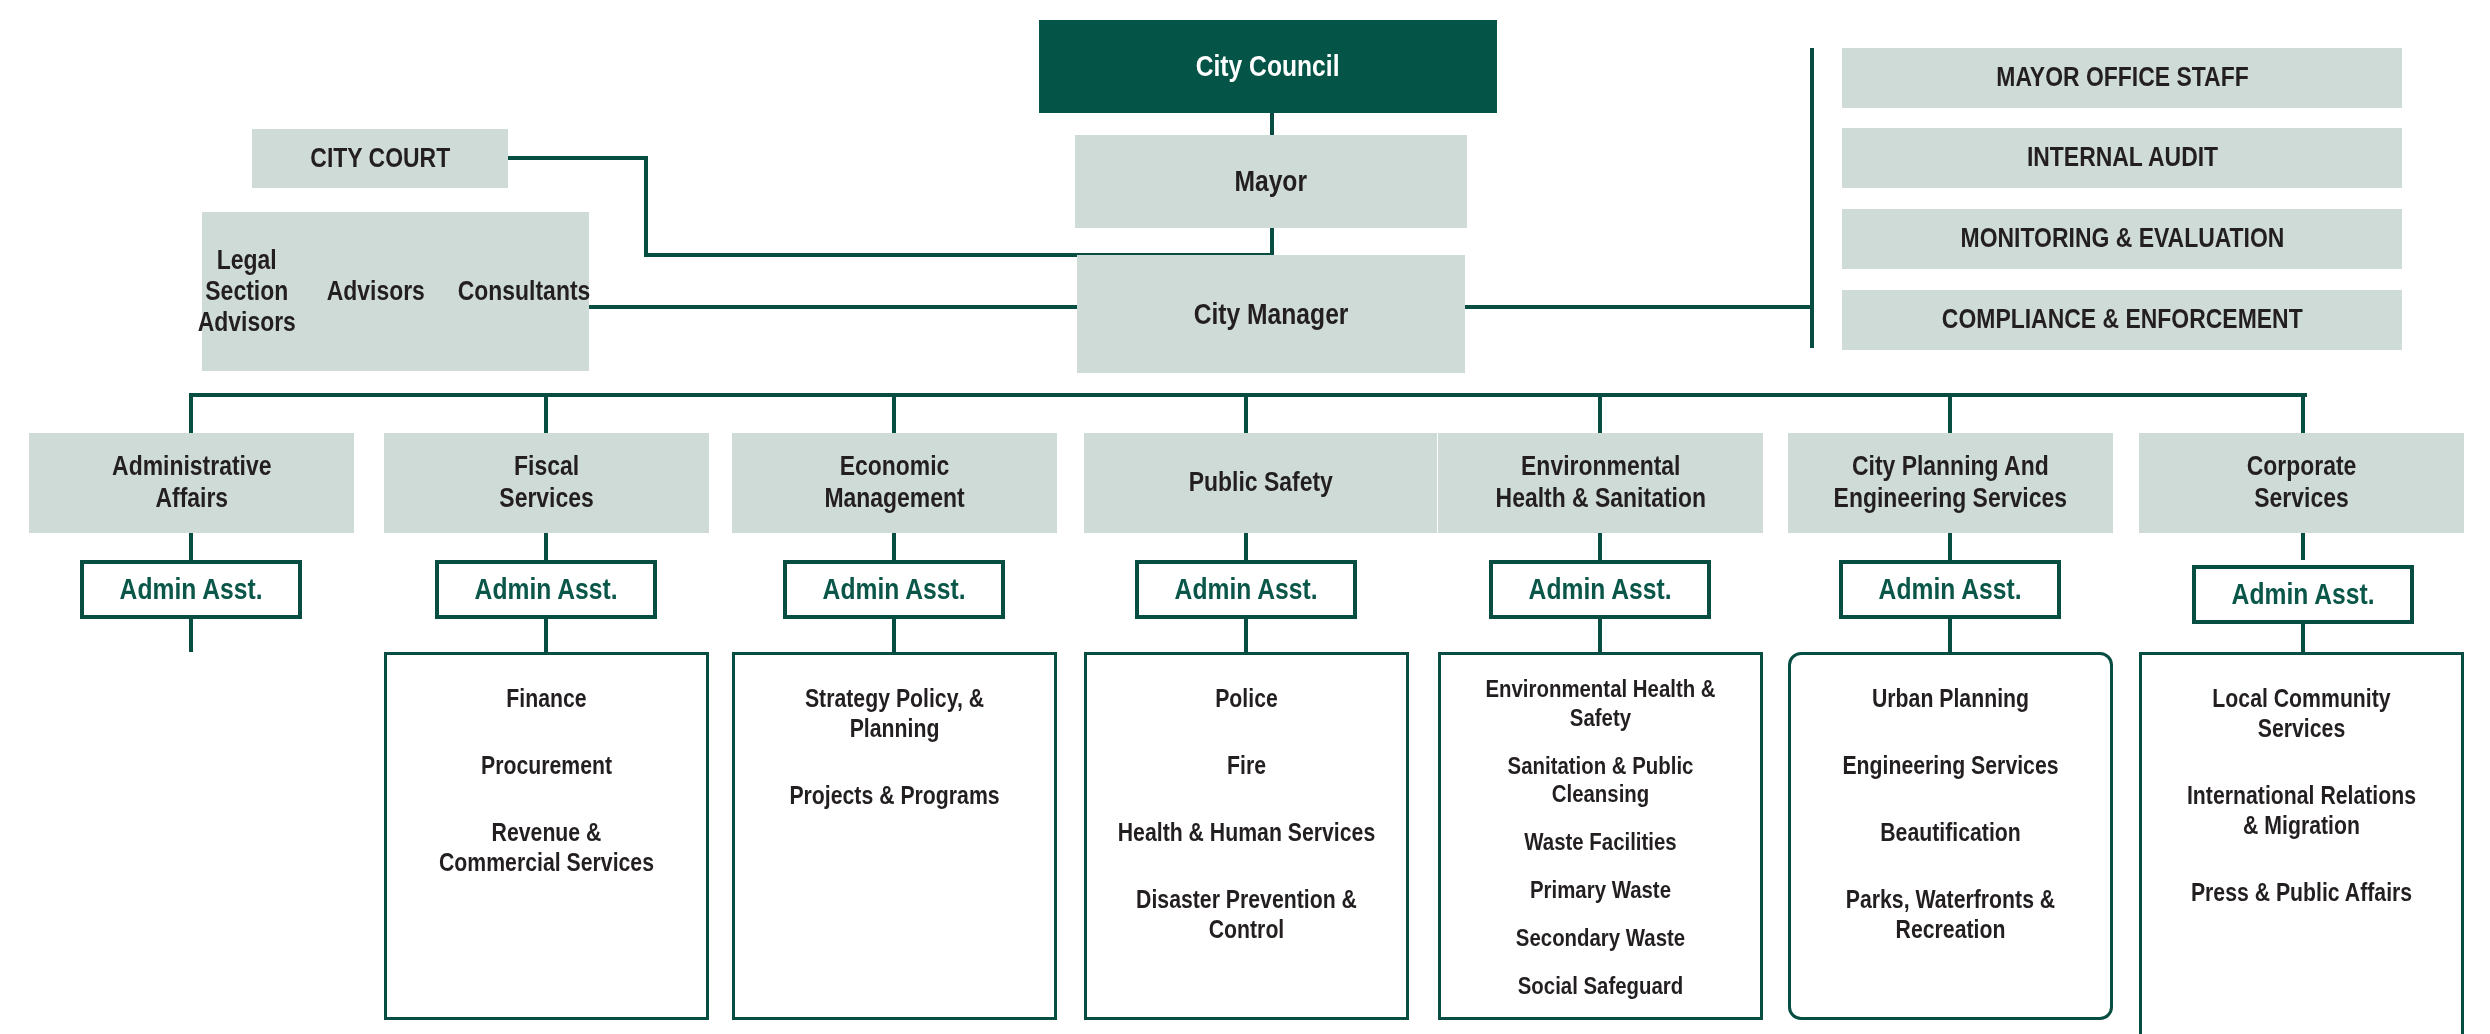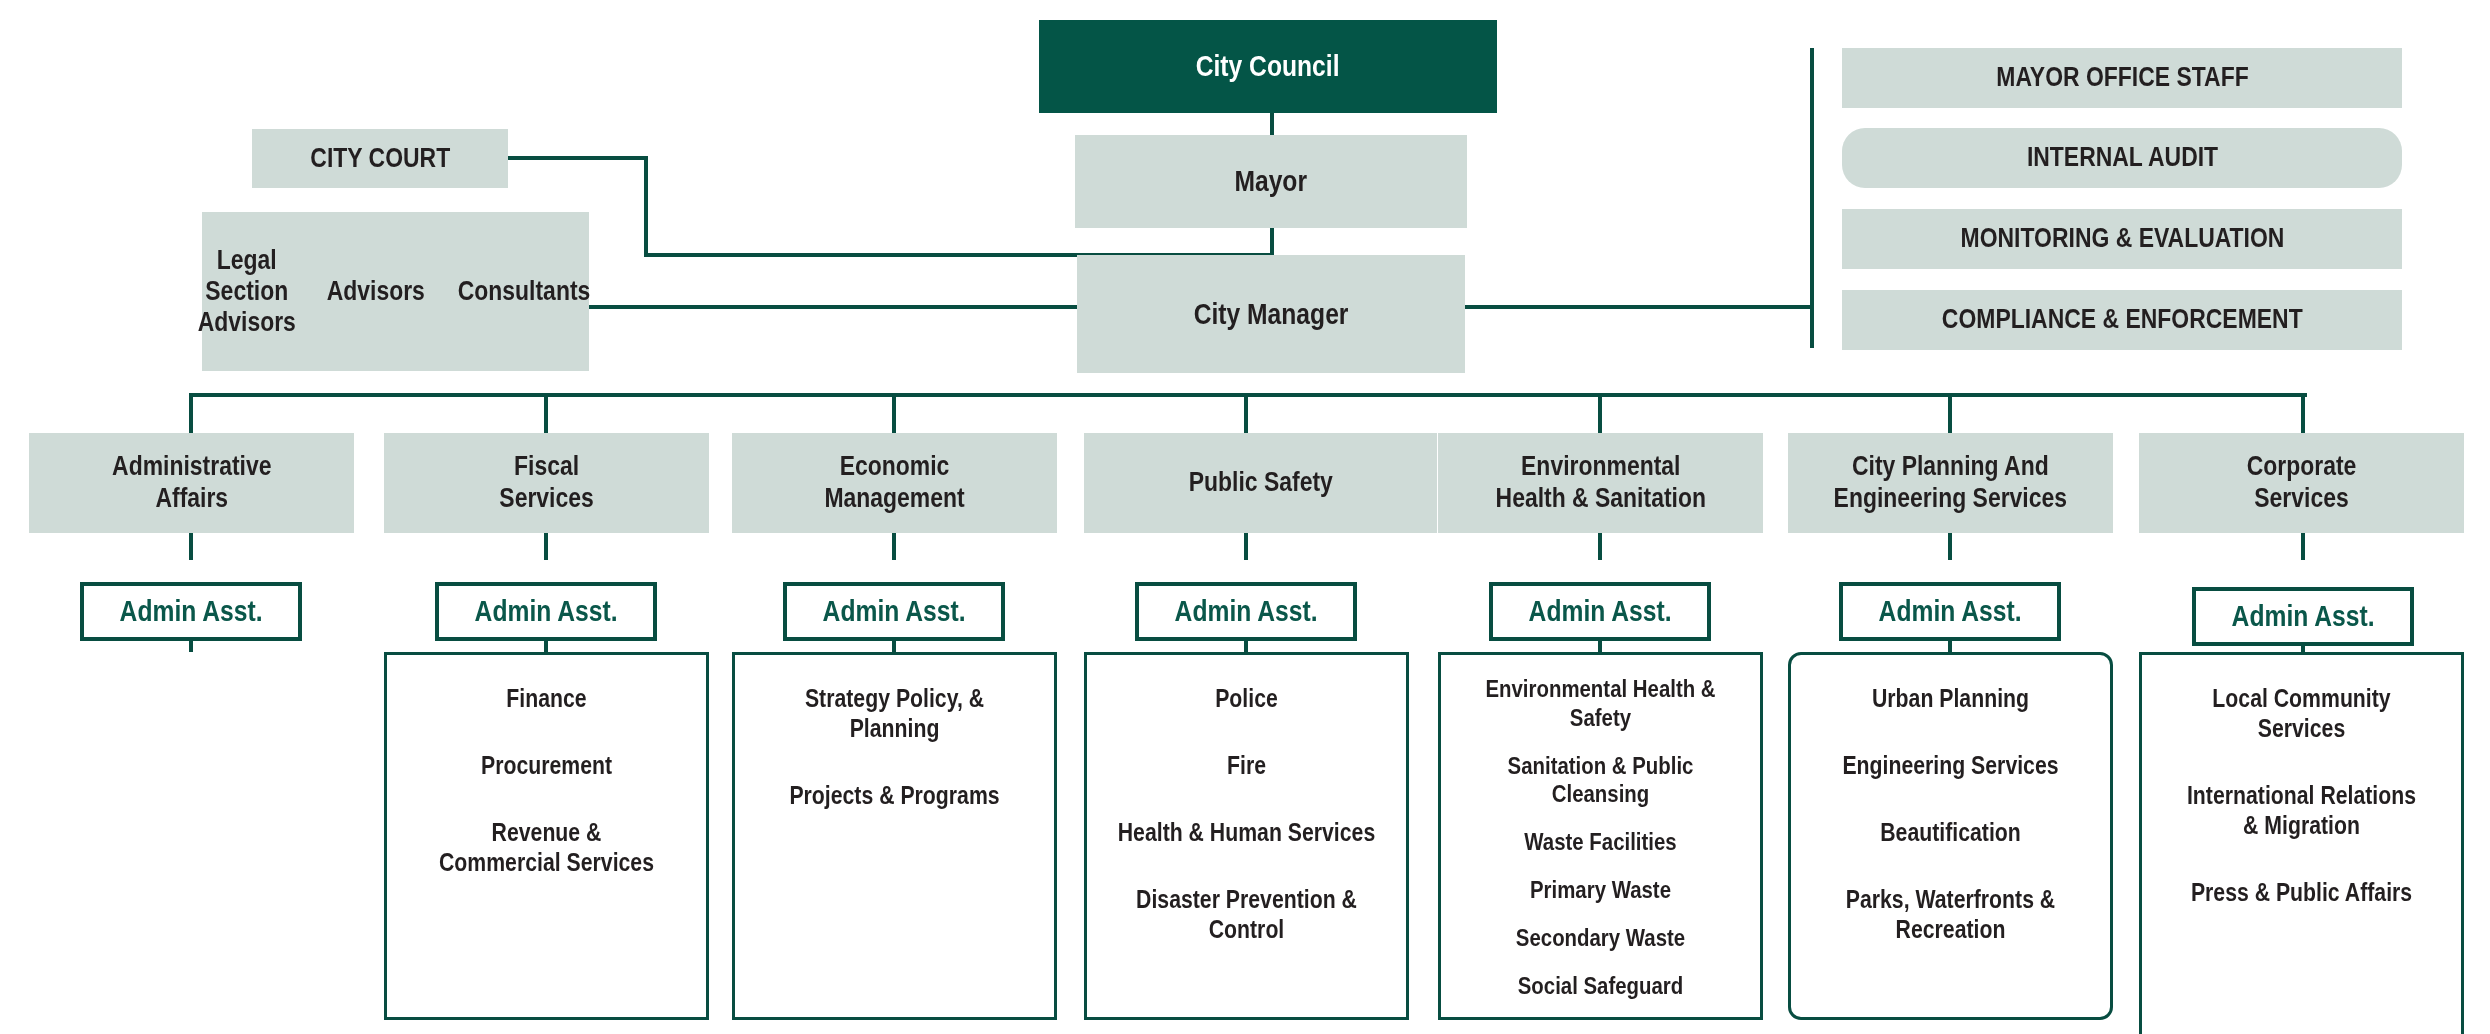--- a/index.html
+++ b/index.html
@@ -53,21 +53,21 @@
     background: var(--light_box);
     display: flex;
     flex-direction: row;
     align-items: center;
     justify-content: center;
     gap: 13px;
     text-align: center;
   }
   .legal-line { font-size: 27px; transform: scaleX(0.85); line-height: 1.15; }
   .dept-header { font-size: 27px; }
-  .admin-box { font-size: 29px; margin-top: 22px; }
+  .admin-box { font-size: 29px; }
   .unit-list {
     position: absolute;
     background: #ffffff;
     border: 3px solid var(--line);
     padding-top: 28px;
     text-align: center;
   }
   .unit-list .unit {
     font-size: 25px;
     line-height: 1.2;
@@ -109,21 +109,21 @@
   </div>
   <div class="legal-box" style="left:202px;top:212px;width:387px;height:159px;">
       <div class="legal-line">Legal Section Advisors</div>
       <div class="legal-line">Advisors</div>
       <div class="legal-line">Consultants</div>
     </div>
 
   <div class="node fill-light" style="left:1842px;top:48px;width:560px;height:60px;">
     <span class="txt fs-27">MAYOR OFFICE STAFF</span>
   </div>
-  <div class="node fill-light" style="left:1842px;top:128px;width:560px;height:60px;border-radius:23px;">
+  <div class="node fill-light" style="left:1842px;top:128px;width:560px;height:60px;">
     <span class="txt fs-27">INTERNAL AUDIT</span>
   </div>
   <div class="node fill-light" style="left:1842px;top:209px;width:560px;height:60px;">
     <span class="txt fs-27">MONITORING &amp; EVALUATION</span>
   </div>
   <div class="node fill-light" style="left:1842px;top:290px;width:560px;height:60px;">
     <span class="txt fs-27">COMPLIANCE &amp; ENFORCEMENT</span>
   </div>
 
   <div class="vline" style="left:189px;top:393px;height:40px;"></div>

